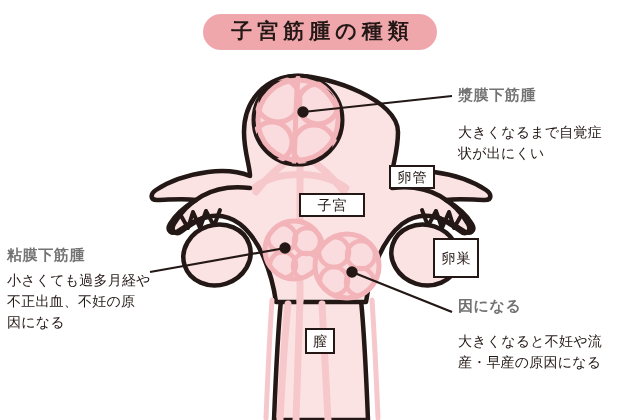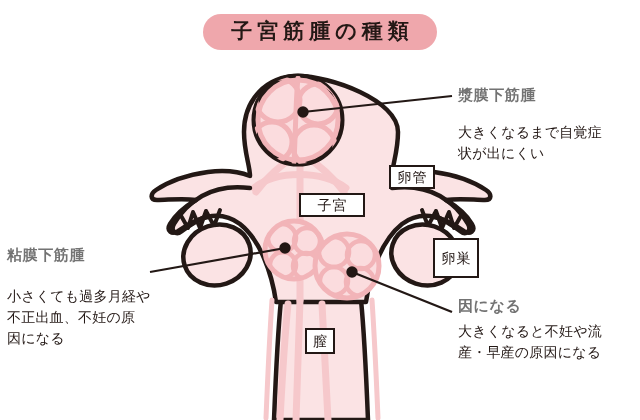--- a/index.html
+++ b/index.html
@@ -62,24 +62,24 @@
     color: #231815;
     letter-spacing: 0.2px;
     line-height: 1.5;
     white-space: nowrap;
   }
 
   #anno-serosal { left: 458px; top: 86px; }
   #anno-serosal .anno-body { margin-top: 18px; }
 
   #anno-intramural { left: 458px; top: 297px; }
-  #anno-intramural .anno-body { margin-top: 6px; }
+  #anno-intramural .anno-body { margin-top: 16px; }
 
   #anno-submucosal { left: 7px; top: 246px; text-align: left; }
-  #anno-submucosal .anno-body { margin-top: 22px; }
+  #anno-submucosal .anno-body { margin-top: 6px; }
 
   
   .chip {
     position: absolute;
     background: #ffffff;
     border: 2px solid #231815;
     display: flex;
     align-items: center;
     justify-content: center;
     font-size: 14px;

